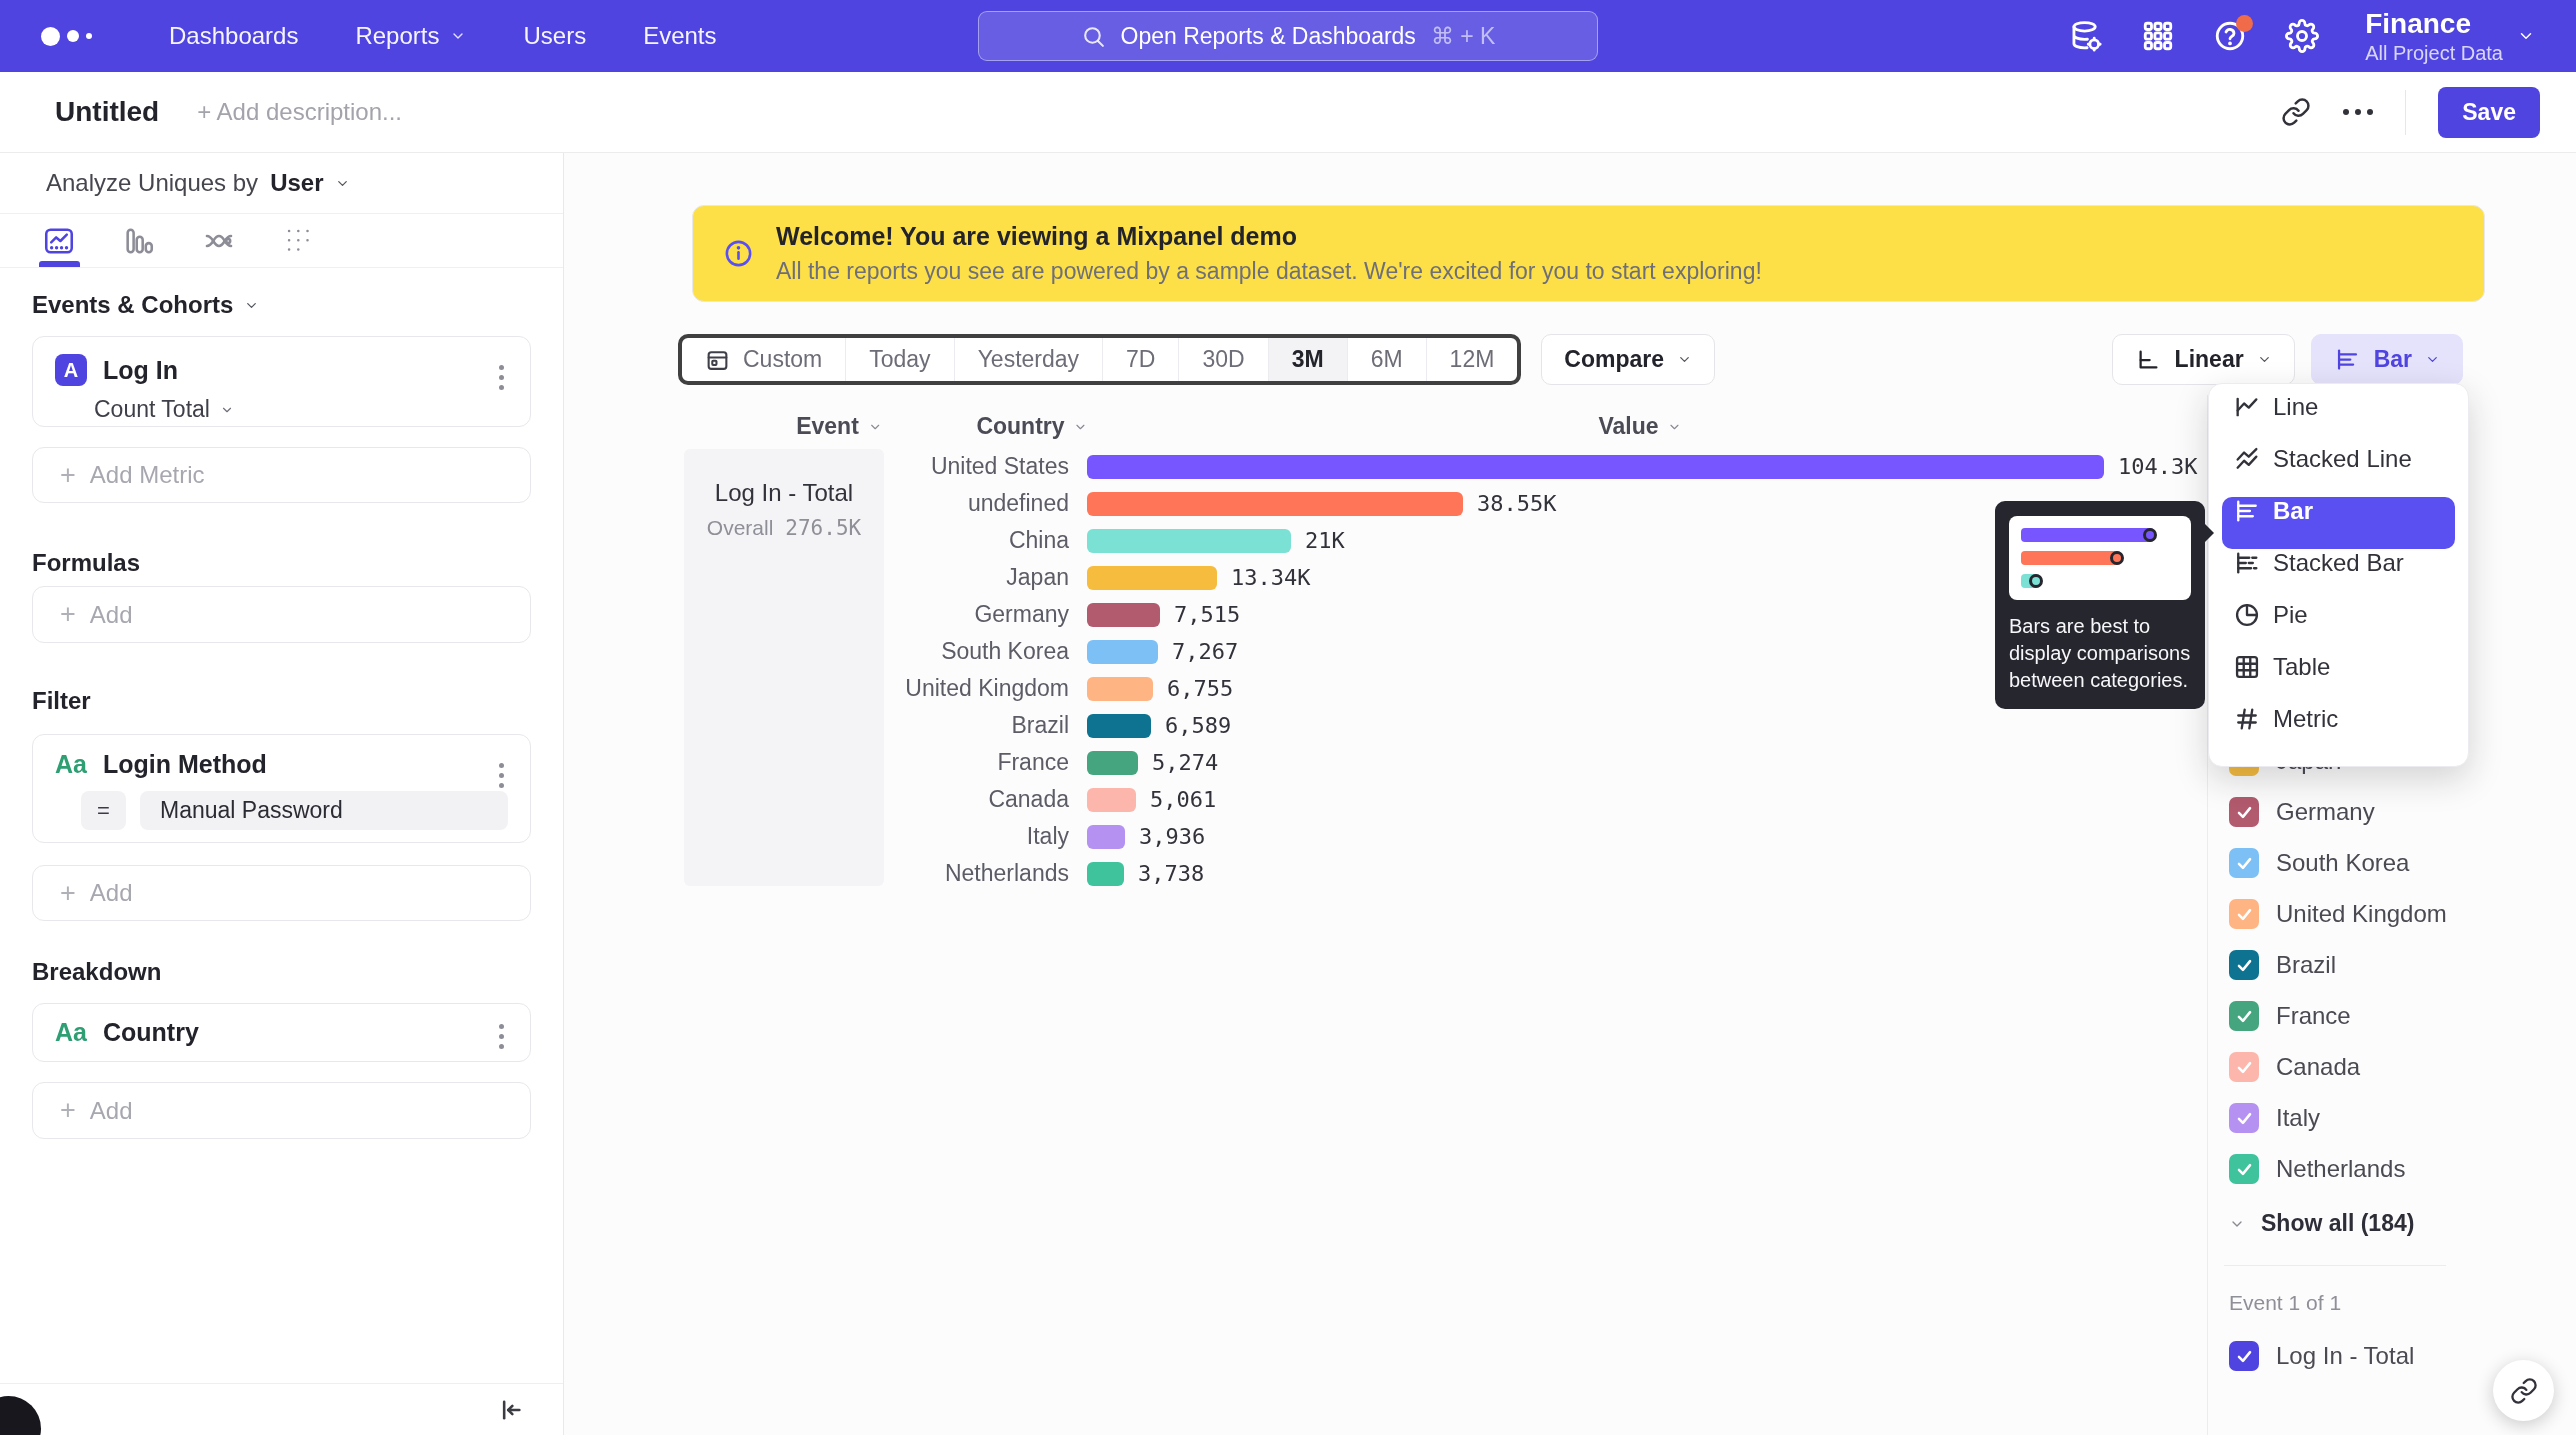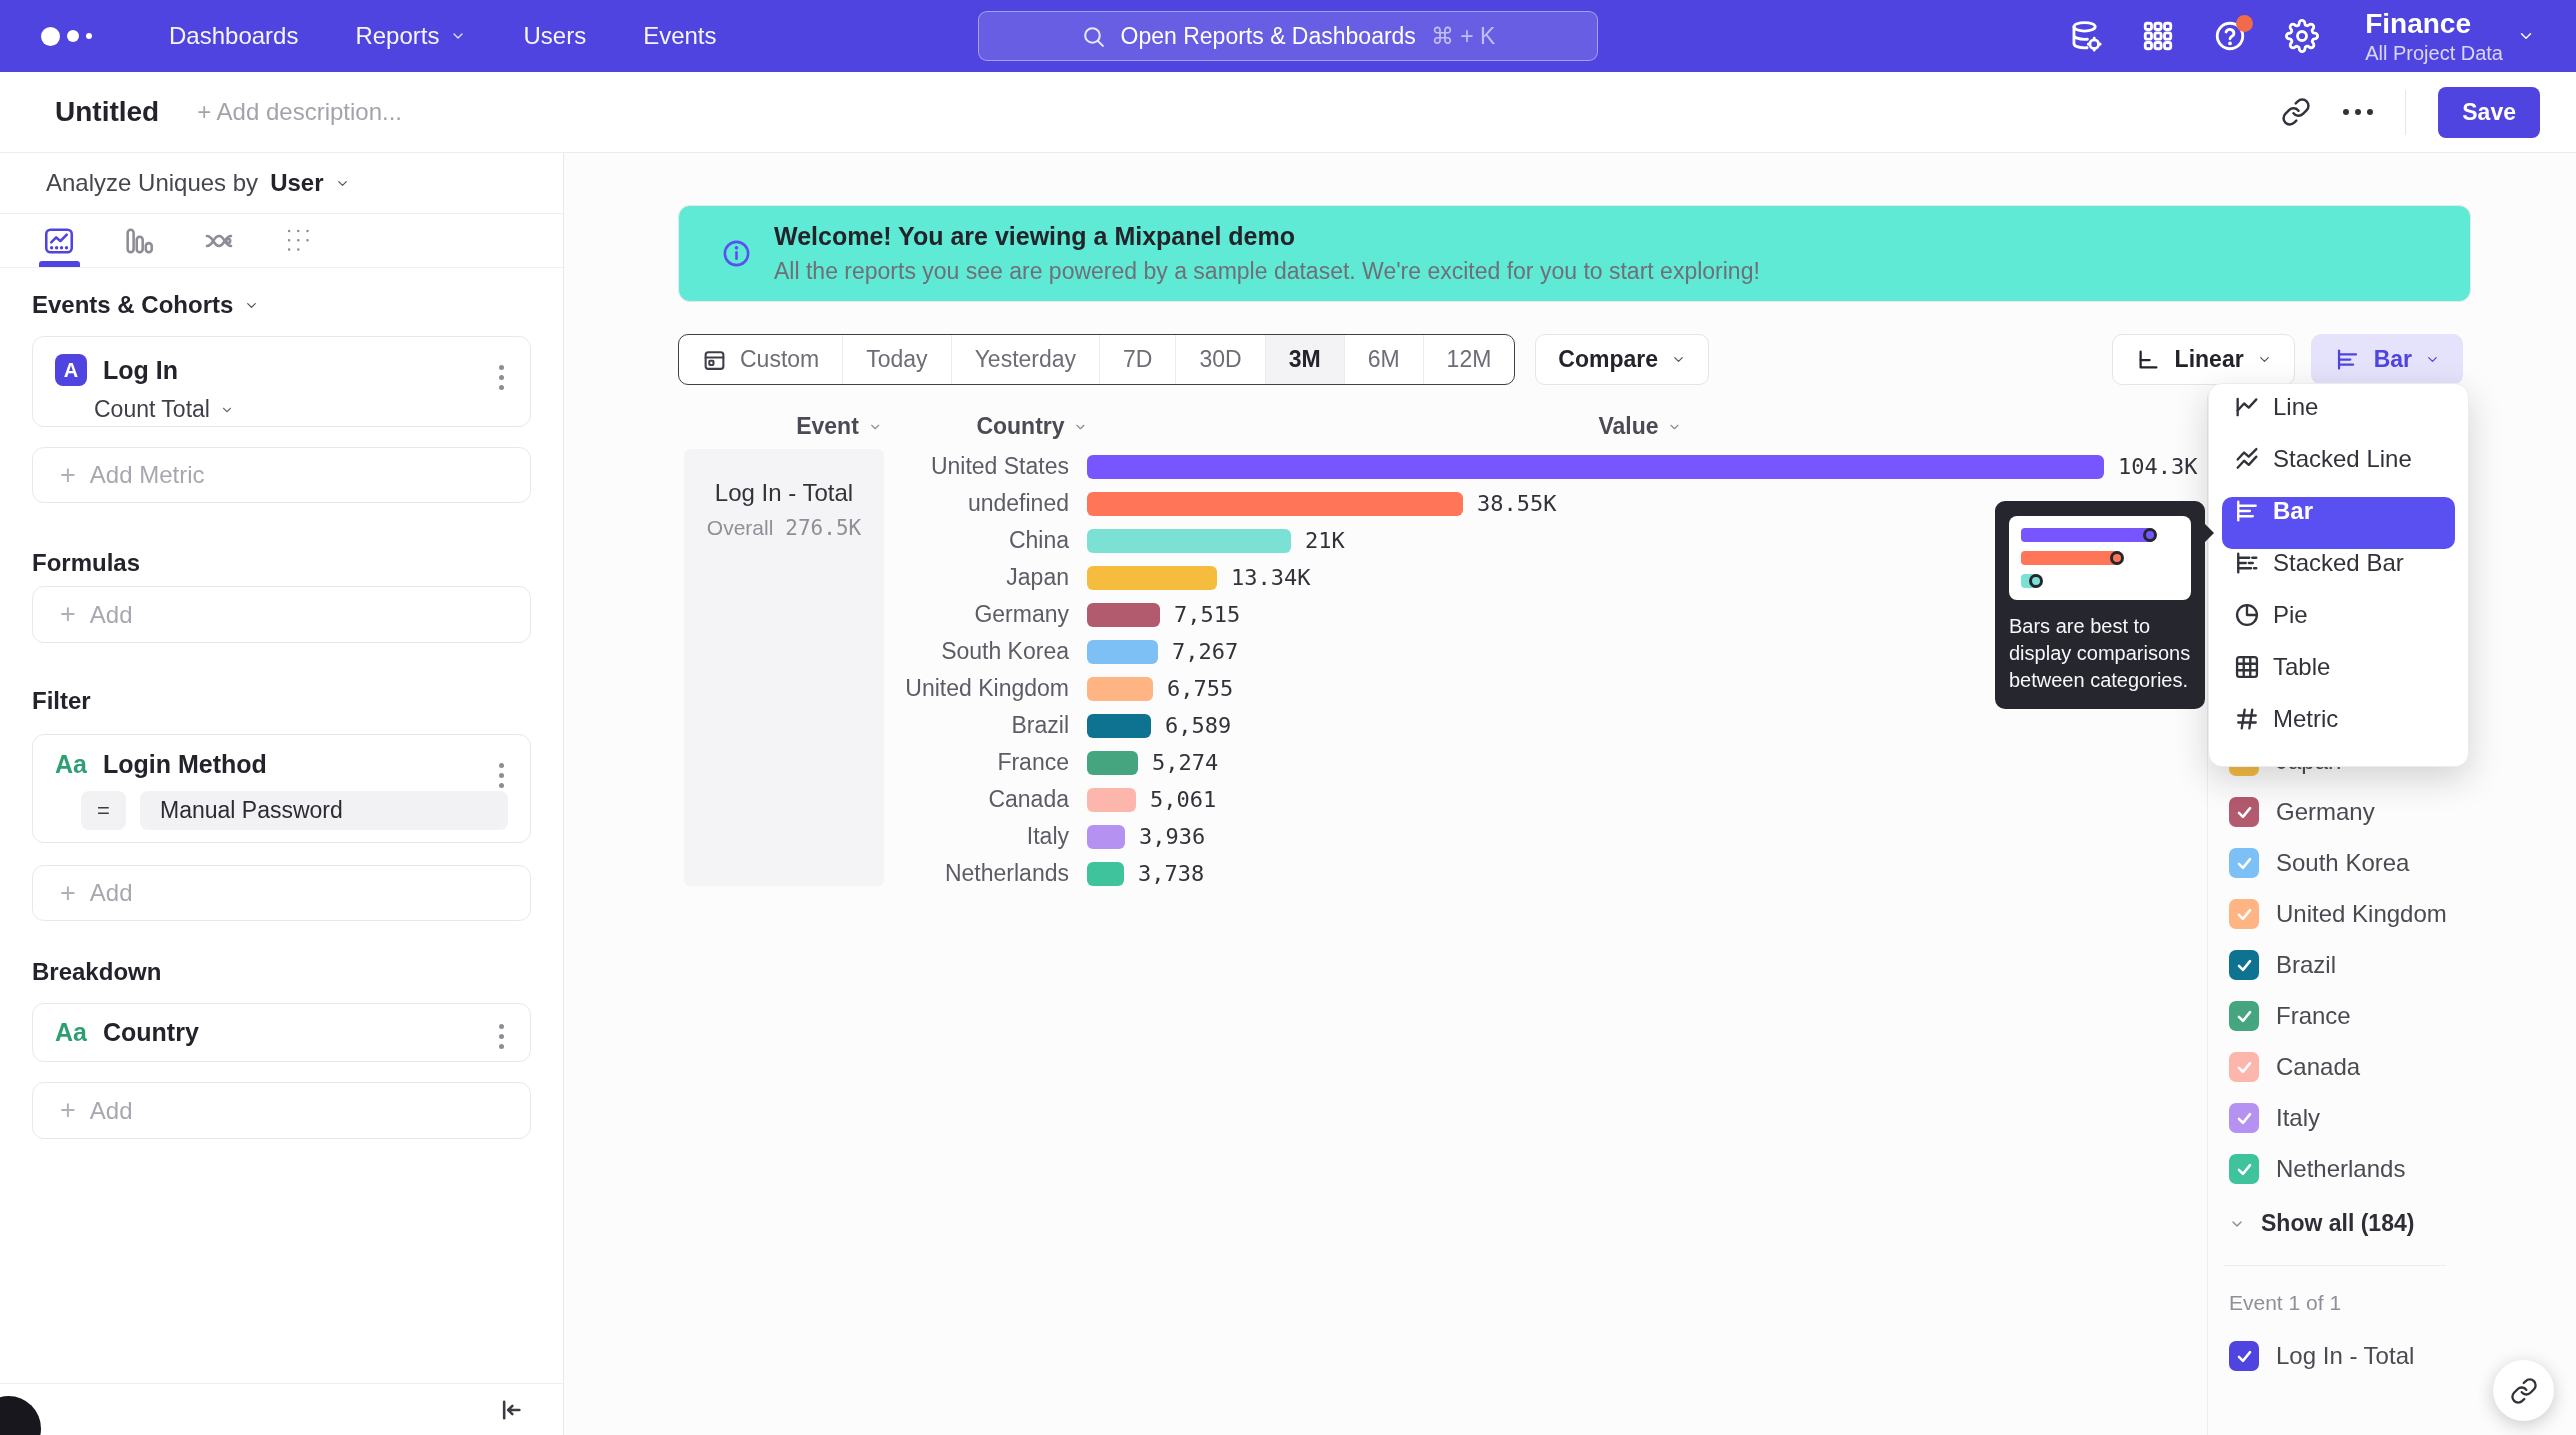--- a/index.html
+++ b/index.html
@@ -82,35 +82,35 @@
   .val-box { flex:1; height:39px; background:#f2f2f4; border-radius:8px; display:flex; align-items:center; padding:0 20px;
     font-size:23px; color:#2b2b33; cursor:pointer; }
   .bd-card { margin-top:16px; height:59px; padding:0 22px; display:flex; align-items:center; gap:16px; position:relative; }
   .bd-card .kebab { top:16px; }
   .sidebar-footer { position:absolute; bottom:0; left:0; width:100%; height:52px; border-top:1px solid #efeff2;
     display:flex; align-items:center; justify-content:flex-end; padding-right:39px; background:#fff; }
   .collapse-ic { width:28px; height:28px; color:#3b3b44; cursor:pointer; }
   .collapse-ic svg { width:28px; height:28px; stroke-width:2.2; }
 
   
-  .banner { position:absolute; left:114px; top:52px; width:1793px; height:97px; background:#5eead4;
-    border:1px solid #e8e8ec; border-radius:12px; display:flex; align-items:center; padding:0 42px; }
+  .banner { position:absolute; left:128px; top:52px; width:1793px; height:97px; background:#fde047;
+    border:1px solid #e8e8ec; border-radius:12px; display:flex; align-items:center; padding:0 30px; }
   .info-ic { width:31px; height:31px; color:#5a4ff0; flex:none; }
   .info-ic svg { width:31px; height:31px; }
   .banner-text { margin-left:22px; }
   .banner-title { font-size:25px; font-weight:700; color:#23232b; }
   .banner-sub { font-size:23px; color:#6f6f78; margin-top:7px; }
   .banner-actions { margin-left:auto; display:flex; gap:20px; }
   .banner-btn { height:49px; border:1px solid #e3e3e8; border-radius:9px; background:#fff; display:flex; align-items:center;
     gap:15px; padding:0 26px; font-size:24px; font-weight:600; color:#23232b; cursor:pointer; font-family:inherit; }
   .banner-btn svg { width:27px; height:27px; }
 
   
   .controls { position:absolute; left:114px; top:181px; right:113px; display:flex; align-items:center; height:51px; }
-  .range-group { display:flex; align-items:stretch; border:1px solid #404040; border-radius:10px; background:#fff; height:51px; overflow:hidden; }
+  .range-group { display:flex; align-items:stretch; border:4px solid #404040; border-radius:10px; background:#fff; height:51px; overflow:hidden; }
   .range-btn { padding:0 23px; font-size:23px; color:#6d6d77; display:flex; align-items:center; gap:13px;
     border-right:1px solid #ececf0; cursor:pointer; white-space:nowrap; }
   .range-btn:last-child { border-right:none; }
   .range-btn.active { background:#f3f3f5; color:#23232b; font-weight:600; }
   .range-btn svg { width:25px; height:25px; color:#3f3f49; }
   .ctl-btn { height:51px; border:1px solid #e5e5e9; border-radius:10px; background:#fff; display:flex; align-items:center;
     gap:13px; padding:0 22px; font-size:23px; font-weight:600; color:#23232b; cursor:pointer; font-family:inherit; }
   .ctl-btn .chev { width:15px; height:15px; color:#55555e; }
   .ctl-btn svg.ic { width:27px; height:27px; }
   .compare-btn { margin-left:20px; }

